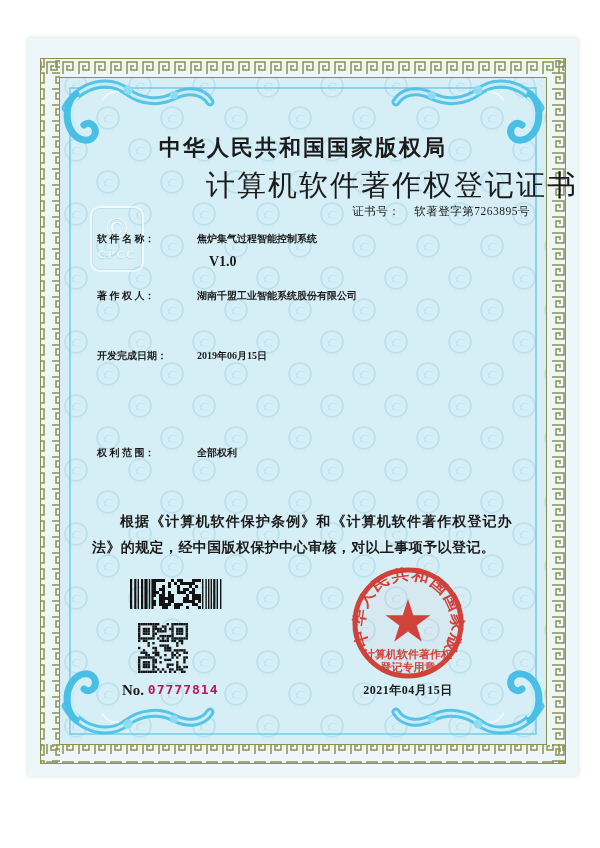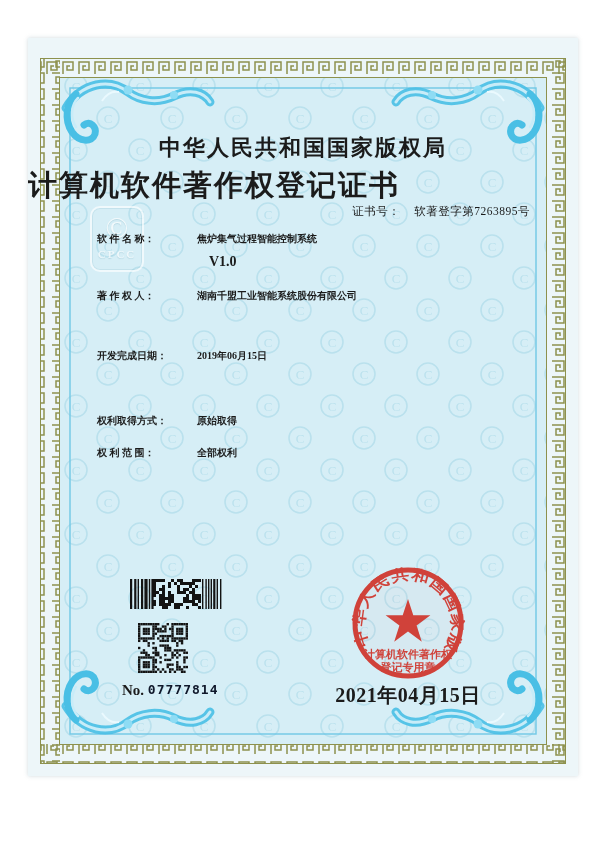--- a/index.html
+++ b/index.html
@@ -9,41 +9,41 @@
     -webkit-font-smoothing:antialiased;
   }
   .paper{
     position:absolute;left:28px;top:38px;width:550px;height:738px;
     background:#edf6f9;box-shadow:0 0 4px rgba(120,150,160,.35);
     overflow:hidden;
   }
   .deco{position:absolute;left:0;top:0;width:550px;height:738px;display:block;}
   .txt{position:absolute;color:#1b1b1b;}
   .authority{left:0;top:95px;width:550px;text-align:center;font-size:22px;font-weight:bold;letter-spacing:2px;}
-  .title{left:0;top:128px;width:550px;text-align:left;font-size:29px;font-weight:bold;letter-spacing:2px;}
+  .title{left:0;top:128px;width:550px;text-align:right;font-size:29px;font-weight:normal;letter-spacing:2px;}
   .certno{right:48px;top:166px;font-size:11.5px;font-weight:normal;letter-spacing:.5px;}
   .certno .gap{display:inline-block;width:14px;}
   .row{left:69px;font-size:10px;font-weight:bold;white-space:nowrap;}
   .row .lab{display:inline-block;width:100px;}
   .r0{top:194px}.r0b{left:169px;top:216px;font-size:14px;font-weight:bold;margin-left:12px;}
   .r1{top:251px}.r2{top:311px}.r3{top:344px}.r4{top:376px}.r5{top:408px}.r6{top:439px}
   .statement{left:64px;top:471px;width:420px;font-size:14px;font-weight:bold;line-height:26px;text-indent:2em;letter-spacing:.4px;text-align:justify;}
   .emboss{
     position:absolute;left:62px;top:168px;width:50px;height:62px;border-radius:10px;
     border:2px solid rgba(255,255,255,.85);box-shadow:inset 0 0 0 1px rgba(150,195,210,.35);
     color:rgba(255,255,255,.95);text-align:center;opacity:.75;
   }
   .emboss .csym{font-size:30px;line-height:40px;text-shadow:0 1px 1px rgba(140,185,200,.6);}
   .emboss .cpcc{font-size:11px;letter-spacing:2px;font-weight:bold;color:rgba(255,255,255,.9);text-shadow:0 1px 1px rgba(140,185,200,.6);}
   .barcode{position:absolute;left:102px;top:541px;width:92px;height:30px;}
   .qr{position:absolute;left:110px;top:585px;width:50px;height:50px;}
   .serial{left:94px;top:644px;font-size:15px;font-weight:bold;white-space:nowrap;}
   .serial .num{font-family:"DejaVu Sans Mono",monospace;font-size:13px;letter-spacing:1px;position:relative;top:-1px;}
   .seal{position:absolute;left:320px;top:525px;width:120px;height:120px;opacity:.94;}
-  .issue-date{left:305px;top:644px;width:150px;text-align:center;font-size:20px;font-weight:bold;letter-spacing:.5px;}
+  .issue-date{left:305px;top:644px;width:150px;text-align:center;font-size:12px;font-weight:bold;letter-spacing:.5px;}
 </style>
 </head>
 <body>
 
 <div class="paper">
 
   <svg class="deco" viewBox="0 0 550 738" aria-hidden="true">
     <defs>
       <pattern id="mh" patternUnits="userSpaceOnUse" width="16" height="20">
         <path d="M3 16 V4 H13 V12 H7 V8 H10" fill="none" stroke="#8d914d" stroke-width="1.5"></path>
@@ -108,27 +108,25 @@
   <div class="txt row r0">
     <span class="lab">软 件 名 称：</span><span class="val">焦炉集气过程智能控制系统</span>
   </div>
   <div class="txt r0b">V1.0</div>
   <div class="txt row r1">
     <span class="lab">著 作 权 人：</span><span class="val">湖南千盟工业智能系统股份有限公司</span>
   </div>
   <div class="txt row r2">
     <span class="lab">开发完成日期：</span><span class="val">2019年06月15日</span>
   </div>
-  <div class="txt row r4">
-    <span class="lab">权利取得方式：</span><span class="val">原始取得</span>
-  </div>
   <div class="txt row r5">
     <span class="lab">权 利 范 围：</span><span class="val">全部权利</span>
   </div>
 
+  <div class="txt statement">根据《计算机软件保护条例》和《计算机软件著作权登记办法》的规定，经中国版权保护中心审核，对以上事项予以登记。</div>
 
   <svg id="barcode-svg" class="barcode" viewBox="0 0 92 30" aria-hidden="true">
       <rect x="0" y="0" width="2.2" height="30" fill="#131313"></rect>
       <rect x="4.2" y="0" width="2.2" height="30" fill="#131313"></rect>
       <rect x="7.6000000000000005" y="0" width="1.4" height="30" fill="#131313"></rect>
       <rect x="11" y="0" width="2.2" height="30" fill="#131313"></rect>
       <rect x="14.4" y="0" width="3.2" height="30" fill="#131313"></rect>
       <rect x="18.8" y="0" width="1.4" height="30" fill="#131313"></rect>
       <rect x="21.4" y="0" width="2.2" height="30" fill="#131313"></rect>
       <rect x="72" y="0" width="1.4" height="30" fill="#131313"></rect>
@@ -438,21 +436,21 @@
       <rect x="21.428571428571427" y="47.61904761904762" width="2.380952380952381" height="2.380952380952381" fill="#131313"></rect>
       <rect x="26.19047619047619" y="47.61904761904762" width="2.380952380952381" height="2.380952380952381" fill="#131313"></rect>
       <rect x="30.952380952380953" y="47.61904761904762" width="2.380952380952381" height="2.380952380952381" fill="#131313"></rect>
       <rect x="35.714285714285715" y="47.61904761904762" width="2.380952380952381" height="2.380952380952381" fill="#131313"></rect>
       <rect x="42.857142857142854" y="47.61904761904762" width="2.380952380952381" height="2.380952380952381" fill="#131313"></rect>
       <rect x="45.23809523809524" y="47.61904761904762" width="2.380952380952381" height="2.380952380952381" fill="#131313"></rect>
     </svg>
 
   <div class="txt serial">
     <span>No.</span>
-    <span class="num" id="serial-num" style="color: #0f172a;">07777814</span>
+    <span class="num" id="serial-num" style="color: #be185d;">07777814</span>
   </div>
 
   <svg class="seal" viewBox="0 0 120 120" aria-hidden="true">
     <circle cx="60" cy="60" r="53" fill="rgba(210,60,48,0.03)" stroke="#d0382f" stroke-width="5"></circle>
     <path id="sealArc" d="M 21.5 82 A 44 44 0 1 1 98.5 82" fill="none"></path>
     <text font-size="15" font-weight="bold" fill="#d0382f" letter-spacing="1">
       <textPath href="#sealArc" startOffset="0" textLength="225" lengthAdjust="spacingAndGlyphs">中华人民共和国国家版权局</textPath>
     </text>
     <polygon fill="#d0382f" points="60,36 65.3,52.3 82.4,52.3 68.6,62.4 73.8,78.7 60,68.6 46.2,78.7 51.4,62.4 37.6,52.3 54.7,52.3"></polygon>
     <text x="60" y="95" text-anchor="middle" font-size="11" font-weight="bold" fill="#d0382f">计算机软件著作权</text>

